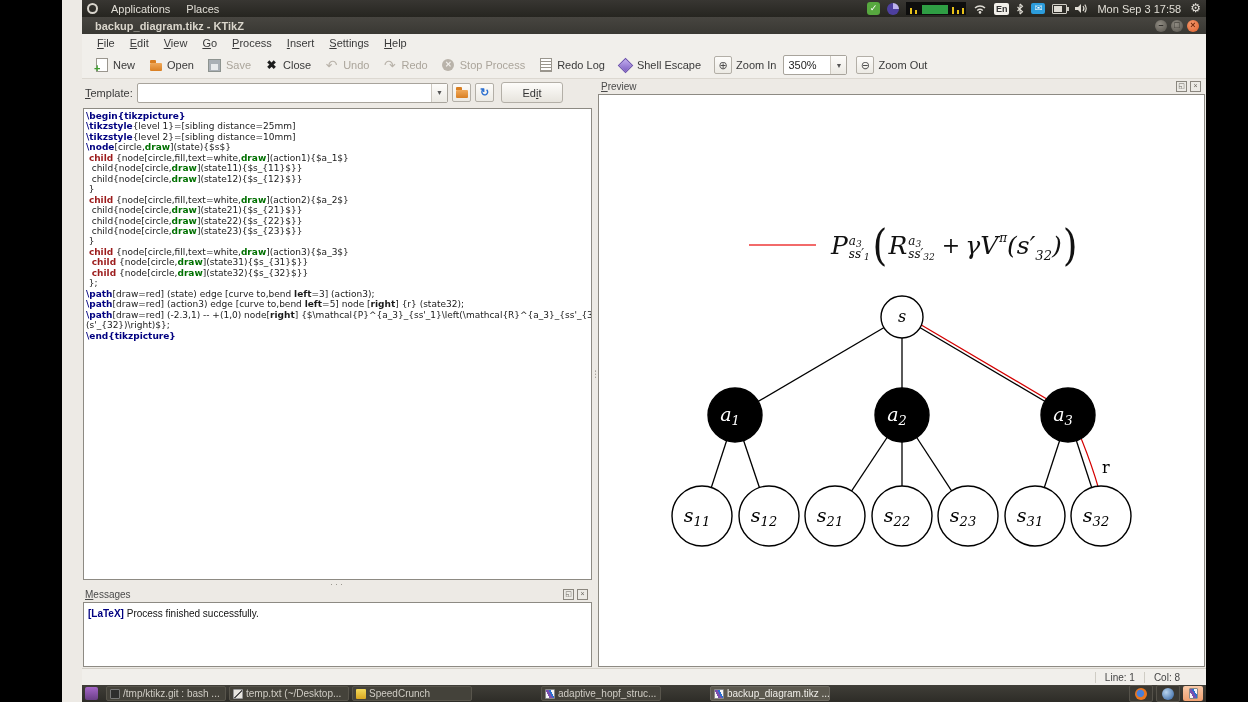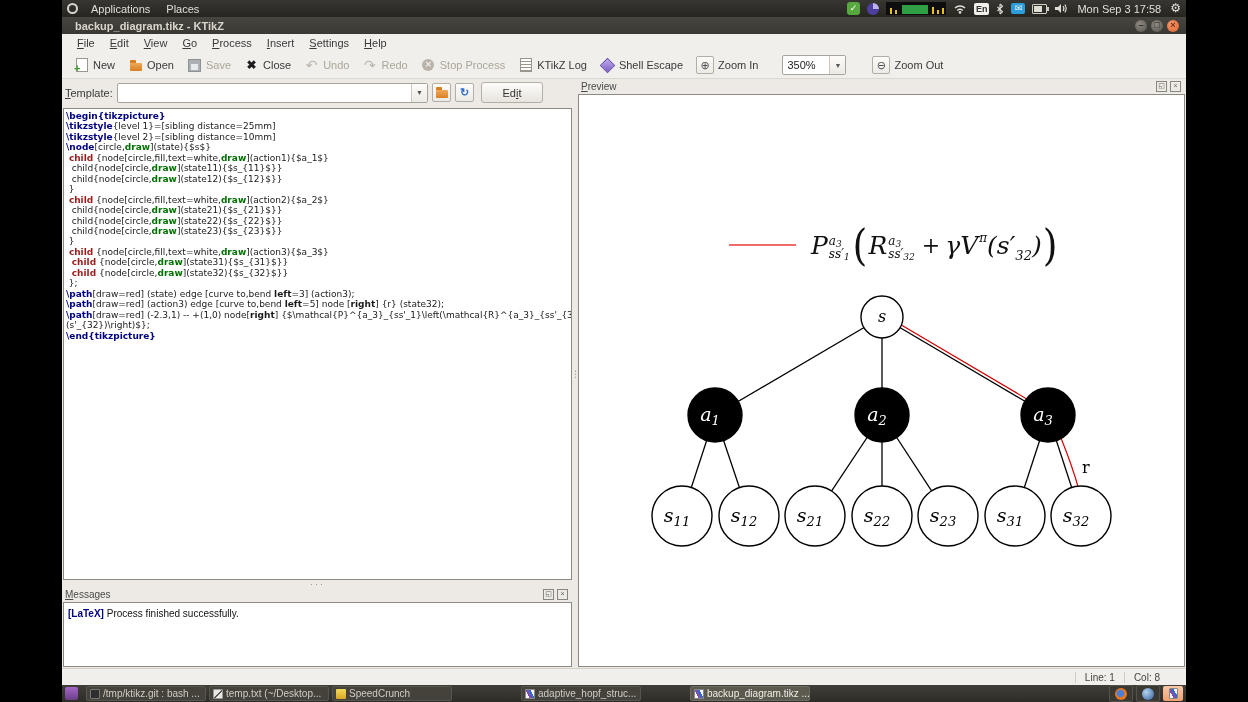--- a/index.html
+++ b/index.html
@@ -1,18 +1,18 @@
 <!DOCTYPE html>
 <html><head>
 <meta charset="utf-8">
 <style>
   html,body{margin:0;padding:0;}
   body{width:1248px;height:702px;background:#000;position:relative;overflow:hidden;
        font-family:"Liberation Sans",sans-serif;-webkit-font-smoothing:antialiased;}
-  .desk{position:absolute;left:62px;top:0;width:1124px;height:702px;display:flex;flex-direction:column;background:#edeae5;}
+  .desk{position:absolute;left:62px;top:0;width:1124px;height:702px;display:flex;flex-direction:column;background:#edeae5;padding-left:20px;}
 
   
   .top-panel{height:17px;background:linear-gradient(#383632,#262520);color:#e0ddd5;display:flex;align-items:center;font-size:11px;flex:0 0 auto;}
   .panel-left{display:flex;align-items:center;gap:10px;padding-left:5px;}
   .ubuntu-logo{width:11px;height:11px;border:2px solid #d8d4cc;border-radius:50%;box-sizing:border-box;display:inline-block;}
   .panel-menu{padding:1px 3px;}
   .panel-right{margin-left:auto;display:flex;align-items:center;gap:7px;padding-right:5px;}
   .tray-check{width:13px;height:13px;background:#57a83f;border-radius:3px;color:#fff;font-size:9px;line-height:13px;text-align:center;display:inline-block;}
   .tray-pie{width:12px;height:12px;border-radius:50%;display:inline-block;background:conic-gradient(#beb2ee 0 95deg,#4d3f9e 95deg 360deg);}
   .loadbox{width:60px;height:13px;background:#0d0d0d;position:relative;overflow:hidden;display:inline-block;}
@@ -55,21 +55,21 @@
   .ic-disk i{position:absolute;left:2px;top:4px;right:2px;bottom:1px;background:#e8eaec;}
   .ic-x{color:#1c1c1c;font-weight:bold;font-size:12px;}
   .ic-arrow{color:#b9b3aa;font-size:14px;line-height:12px;}
   .ic-stop{width:12px;height:12px;border-radius:50%;background:#b9b3aa;color:#f1efeb;font-size:8px;line-height:12px;text-align:center;font-weight:bold;}
   .ic-log{width:10px;height:12px;background:#fff;border:1px solid #9a968e;display:inline-block;background-image:linear-gradient(#9a968e 1px,transparent 1px);background-size:100% 3px;background-position:0 2px;}
   .ic-diamond{width:9px;height:9px;transform:rotate(45deg);background:linear-gradient(135deg,#c3aef0,#7a5cc0);border:1px solid #6a4fae;display:inline-block;}
   .icbox{width:16px;height:16px;border:1px solid #b3afa7;border-radius:2px;background:linear-gradient(#fdfcfa,#eceae4);display:inline-flex;align-items:center;justify-content:center;color:#4c4c4c;font-size:11px;}
   .combo{height:18px;background:#fff;border:1px solid #a8a49c;border-radius:2px;display:flex;align-items:center;font-size:11px;color:#222;}
   .combo .val{padding:0 4px;flex:1;}
   .combo .arr{width:15px;align-self:stretch;border-left:1px solid #ccc8c0;display:flex;align-items:center;justify-content:center;color:#555;font-size:7px;background:linear-gradient(#fdfcfa,#eceae4);}
-  .zoom-combo{width:62px;margin:0 20px;}
+  .zoom-combo{width:62px;margin:0 3px;}
 
   
   .template-row{height:25px;display:flex;align-items:center;font-size:11px;color:#3a3a3a;gap:4px;padding:1px 30px 0 3px;flex:0 0 auto;}
   .tmpl-combo{flex:1;}
   .sbtn{width:17px;height:17px;border:1px solid #b3afa7;border-radius:2px;background:linear-gradient(#fdfcfa,#eceae4);display:inline-flex;align-items:center;justify-content:center;}
   .ic-refresh{color:#2a6fd0;font-weight:bold;font-size:11px;}
   .edit-btn{height:19px;min-width:44px;border:1px solid #b3afa7;border-radius:3px;background:linear-gradient(#fdfcfa,#e7e4dd);font-size:11px;color:#333;display:inline-flex;align-items:center;justify-content:center;padding:0 8px;margin-left:3px;}
 
   
   .main{flex:1;display:flex;min-height:0;}
@@ -226,21 +226,21 @@
     <span class="tbtn disabled">
       <span class="ic">
           <span class="ic-stop">✕</span>
         </span>
       <span>Stop Process</span>
     </span>
     <span class="tbtn">
       <span class="ic">
           <span class="ic-log"></span>
         </span>
-      <span>KTikZ Log</span>
+      <span>Redo Log</span>
     </span>
     <span class="tbtn">
       <span class="ic">
           <span class="ic-diamond"></span>
         </span>
       <span>Shell Escape</span>
     </span>
     <span class="tbtn" style="padding-right:2px;">
       <span class="icbox">⊕</span>
       <span>Zoom In</span>

